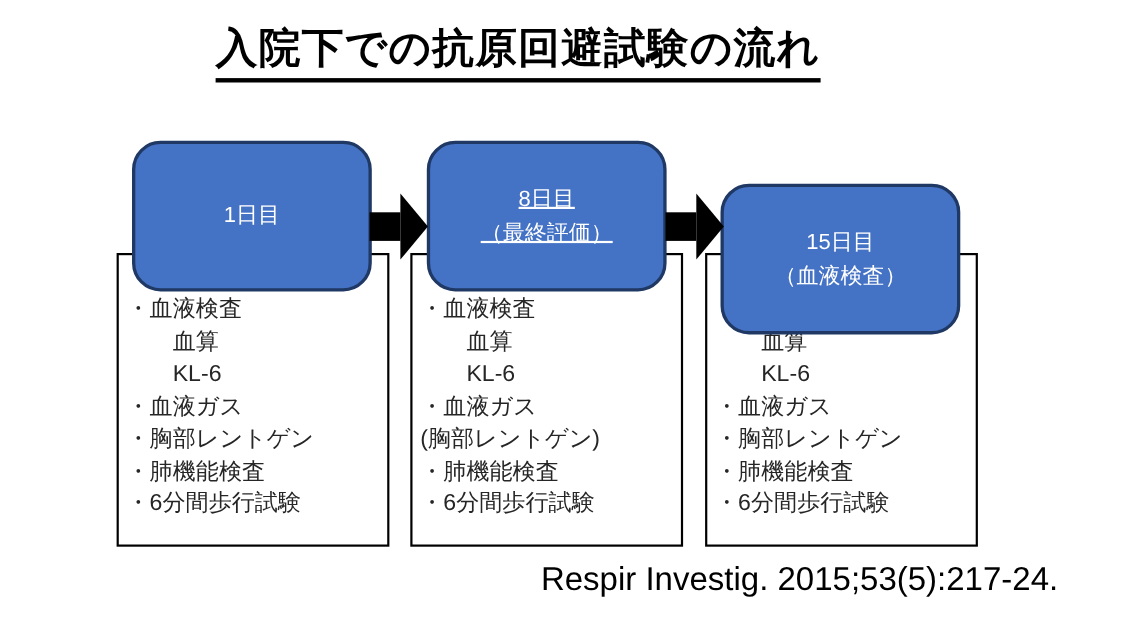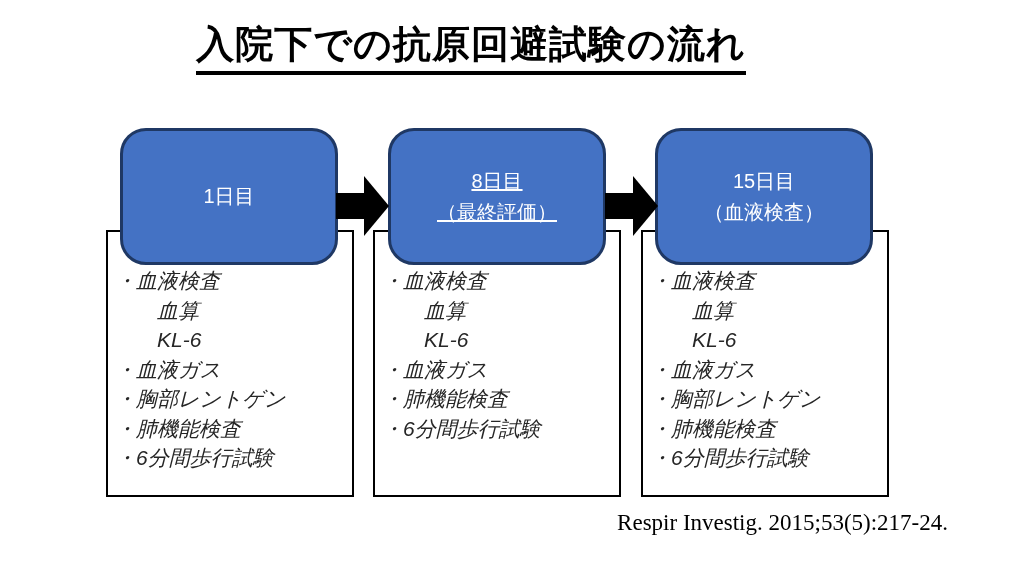--- a/index.html
+++ b/index.html
@@ -46,21 +46,20 @@
     box-sizing: border-box;
   }
   .panel-1 { left: 106px; }
   .panel-2 { left: 373px; }
   .panel-3 { left: 641px; }
   .panel-list {
     position: absolute;
     top: 34px;
     left: 7px;
     right: 2px;
-    font-style: italic;
   }
   .panel-line {
     font-size: 21px;
     line-height: 29.5px;
     color: #262626;
     white-space: pre;
   }
 
   
   .stage {
@@ -75,21 +74,21 @@
     display: flex;
     flex-direction: column;
     align-items: center;
     justify-content: center;
     color: #ffffff;
     font-size: 20px;
     line-height: 1.55;
   }
   .stage-1 { left: 120px; }
   .stage-2 { left: 388px; text-decoration: underline; }
-  .stage-3 { left: 655px; }
+  .stage-3 { left: 655px; margin-top: 39px; }
 
   
   .arrow {
     position: absolute;
     top: 176px;
     width: 53px;
     height: 60px;
   }
   .arrow-1 { left: 336px; }
   .arrow-2 { left: 605px; }
@@ -109,24 +108,23 @@
     height: 0;
     border-top: 30px solid transparent;
     border-bottom: 30px solid transparent;
     border-left: 25px solid #000000;
   }
 
   
   .citation {
     position: absolute;
     top: 510px;
-    right: 76px;
-    font-size: 23px;
+    right: 62px;
+    font-size: 30px;
     color: #000000;
-    font-family: Liberation Serif, serif;
   }
 </style>
 </head>
 <body>
 
 <div class="slide">
 
   <div class="title-wrap">
     <span class="title-text">入院下での抗原回避試験の流れ</span>
   </div>
@@ -142,20 +140,21 @@
       <div class="panel-line">・6分間歩行試験</div>
     </div>
   </div>
 
   <div class="panel panel-2">
     <div class="panel-list">
       <div class="panel-line">・血液検査</div>
       <div class="panel-line">　　血算</div>
       <div class="panel-line">　　KL-6</div>
       <div class="panel-line">・血液ガス</div>
+      <div class="panel-line">(胸部レントゲン)</div>
       <div class="panel-line">・肺機能検査</div>
       <div class="panel-line">・6分間歩行試験</div>
     </div>
   </div>
 
   <div class="panel panel-3">
     <div class="panel-list">
       <div class="panel-line">・血液検査</div>
       <div class="panel-line">　　血算</div>
       <div class="panel-line">　　KL-6</div>

